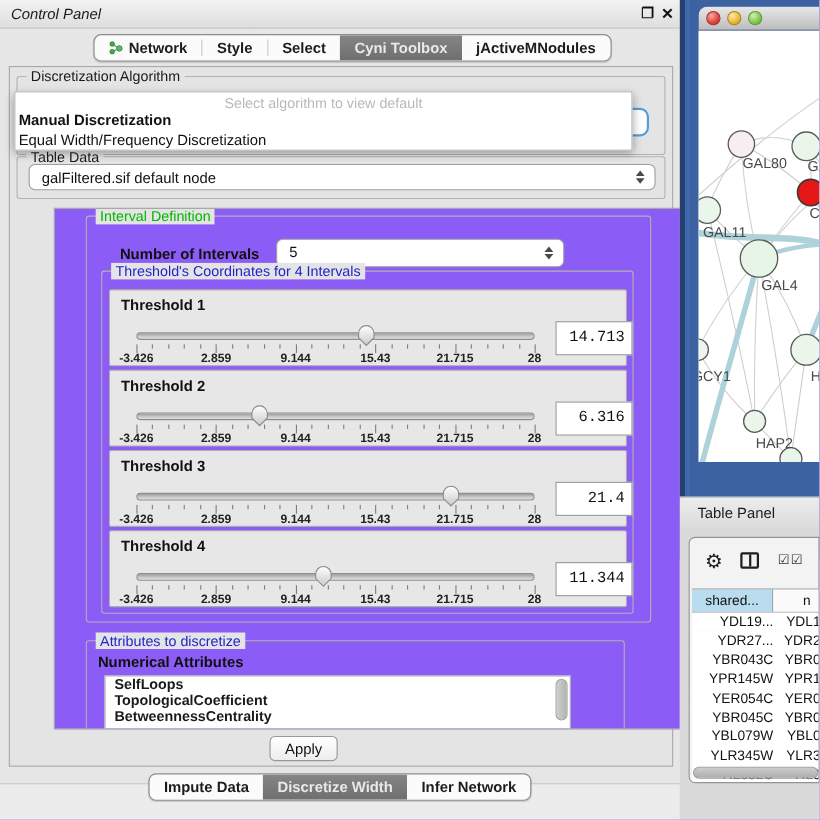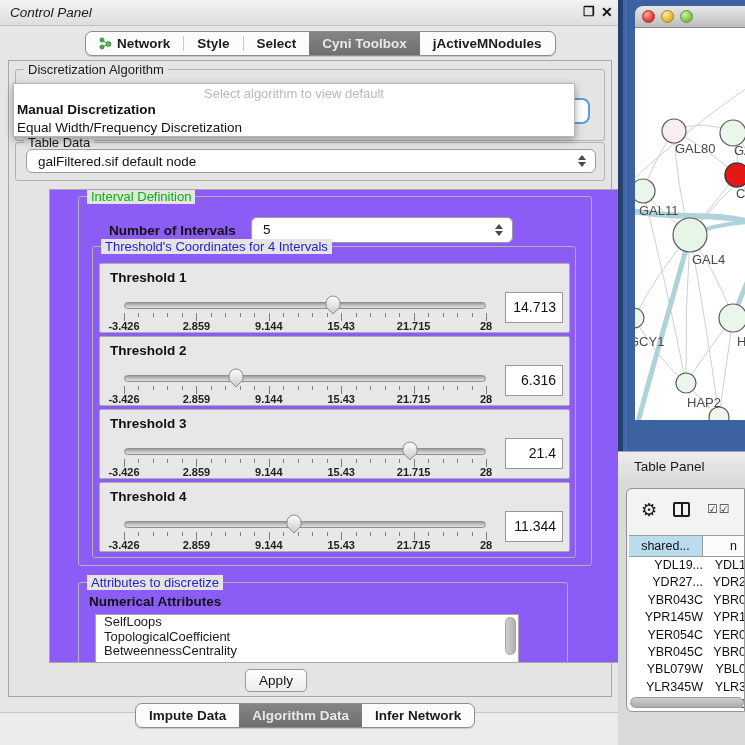--- a/index.html
+++ b/index.html
@@ -65,27 +65,27 @@
   .threshold-box { position:absolute; left:6px; width:471px; height:70px;
     border:1px solid #adadad; border-radius:2px; background:#e7e7e7; }
   .th-label { position:absolute; left:10px; top:6px; font-size:13.5px; font-weight:bold; color:#111; }
   .th-track { position:absolute; left:24px; top:38px; width:362px; height:7px; border-radius:4px;
     background:linear-gradient(180deg,#9c9c9c,#c7c7c7 55%,#e0e0e0); border:1px solid #8e8e8e; }
   .th-thumb { position:absolute; top:31px; width:16px; height:20px; }
   .th-ticks { position:absolute; left:24px; top:49px; width:363px; height:8px; }
   .th-ticks span { position:absolute; top:0; width:1px; background:#7d7d7d; }
   .th-ticklabels { position:absolute; left:24px; top:56px; width:362px; height:11px; }
   .th-ticklabels span { position:absolute; transform:translateX(-50%); font-size:11px; font-weight:bold; color:#222; white-space:nowrap; }
-  .th-value { position:absolute; left:405px; top:28px; width:58px; height:31px; background:#fff;
-    border:1px solid #979797; font-size:14px; color:#111; text-align:right; padding:6px 6px 0 0; }
+  .th-value { position:absolute; left:405px; top:28px; width:70px; height:31px; background:#fff;
+    border:1px solid #979797; font-size:14px; color:#111; text-align:right; padding:6px 6px 0 0;font-family:Liberation Mono, monospace; }
 
   .attr-title { position:absolute; left:10px; top:11px; font-size:13.5px; font-weight:bold; color:#111; }
   .attr-list { position:absolute; left:16px; top:31px; width:424px; height:70px; background:#fff;
     border:1px solid #a8a8a8; overflow:hidden; }
-  .attr-item { font-size:13px; color:#1a1a1a; padding-left:8px; line-height:14.6px; }
+  .attr-item { font-size:13px; color:#1a1a1a; padding-left:8px; line-height:14.6px;font-weight:bold; }
   .attr-scroll { position:absolute; right:2px; top:2px; width:11px; height:38px; border-radius:6px;
     background:linear-gradient(90deg,#cfcfcf,#b3b3b3); border:1px solid #a3a3a3; }
 
   .apply-btn { position:absolute; left:236px; top:608px; width:62px; height:23px;
     background:linear-gradient(180deg,#ffffff,#ededed); border:1px solid #999; border-radius:5px;
     font-size:13.5px; color:#111; text-align:center; line-height:21px; }
 
   .cp-bottom-strip { position:absolute; left:0; top:712px; width:618px; height:33px;
     background:#ececec; border-top:1px solid #c6c6c6; }
   .cp-bottom-tabs { left:135px; top:703px; z-index:3; }
@@ -421,21 +421,21 @@
     <div class="algo-popup">
       <div class="ph">Select algorithm to view default</div>
       <div class="opt first">Manual Discretization</div>
       <div class="opt">Equal Width/Frequency Discretization</div>
     </div>
 
     <div class="cp-bottom-strip"></div>
 
     <div class="seg-bar cp-bottom-tabs">
       <div class="seg-item">Impute Data</div>
-      <div class="seg-item active">Algorithm Data</div>
+      <div class="seg-item active">Discretize Width</div>
       <div class="seg-item">Infer Network</div>
     </div>
   </div>
 
   <div class="right-pane">
 
     <div class="net-window">
       <div class="net-titlebar">
         <span class="tl red"></span>
         <span class="tl yellow"></span>

